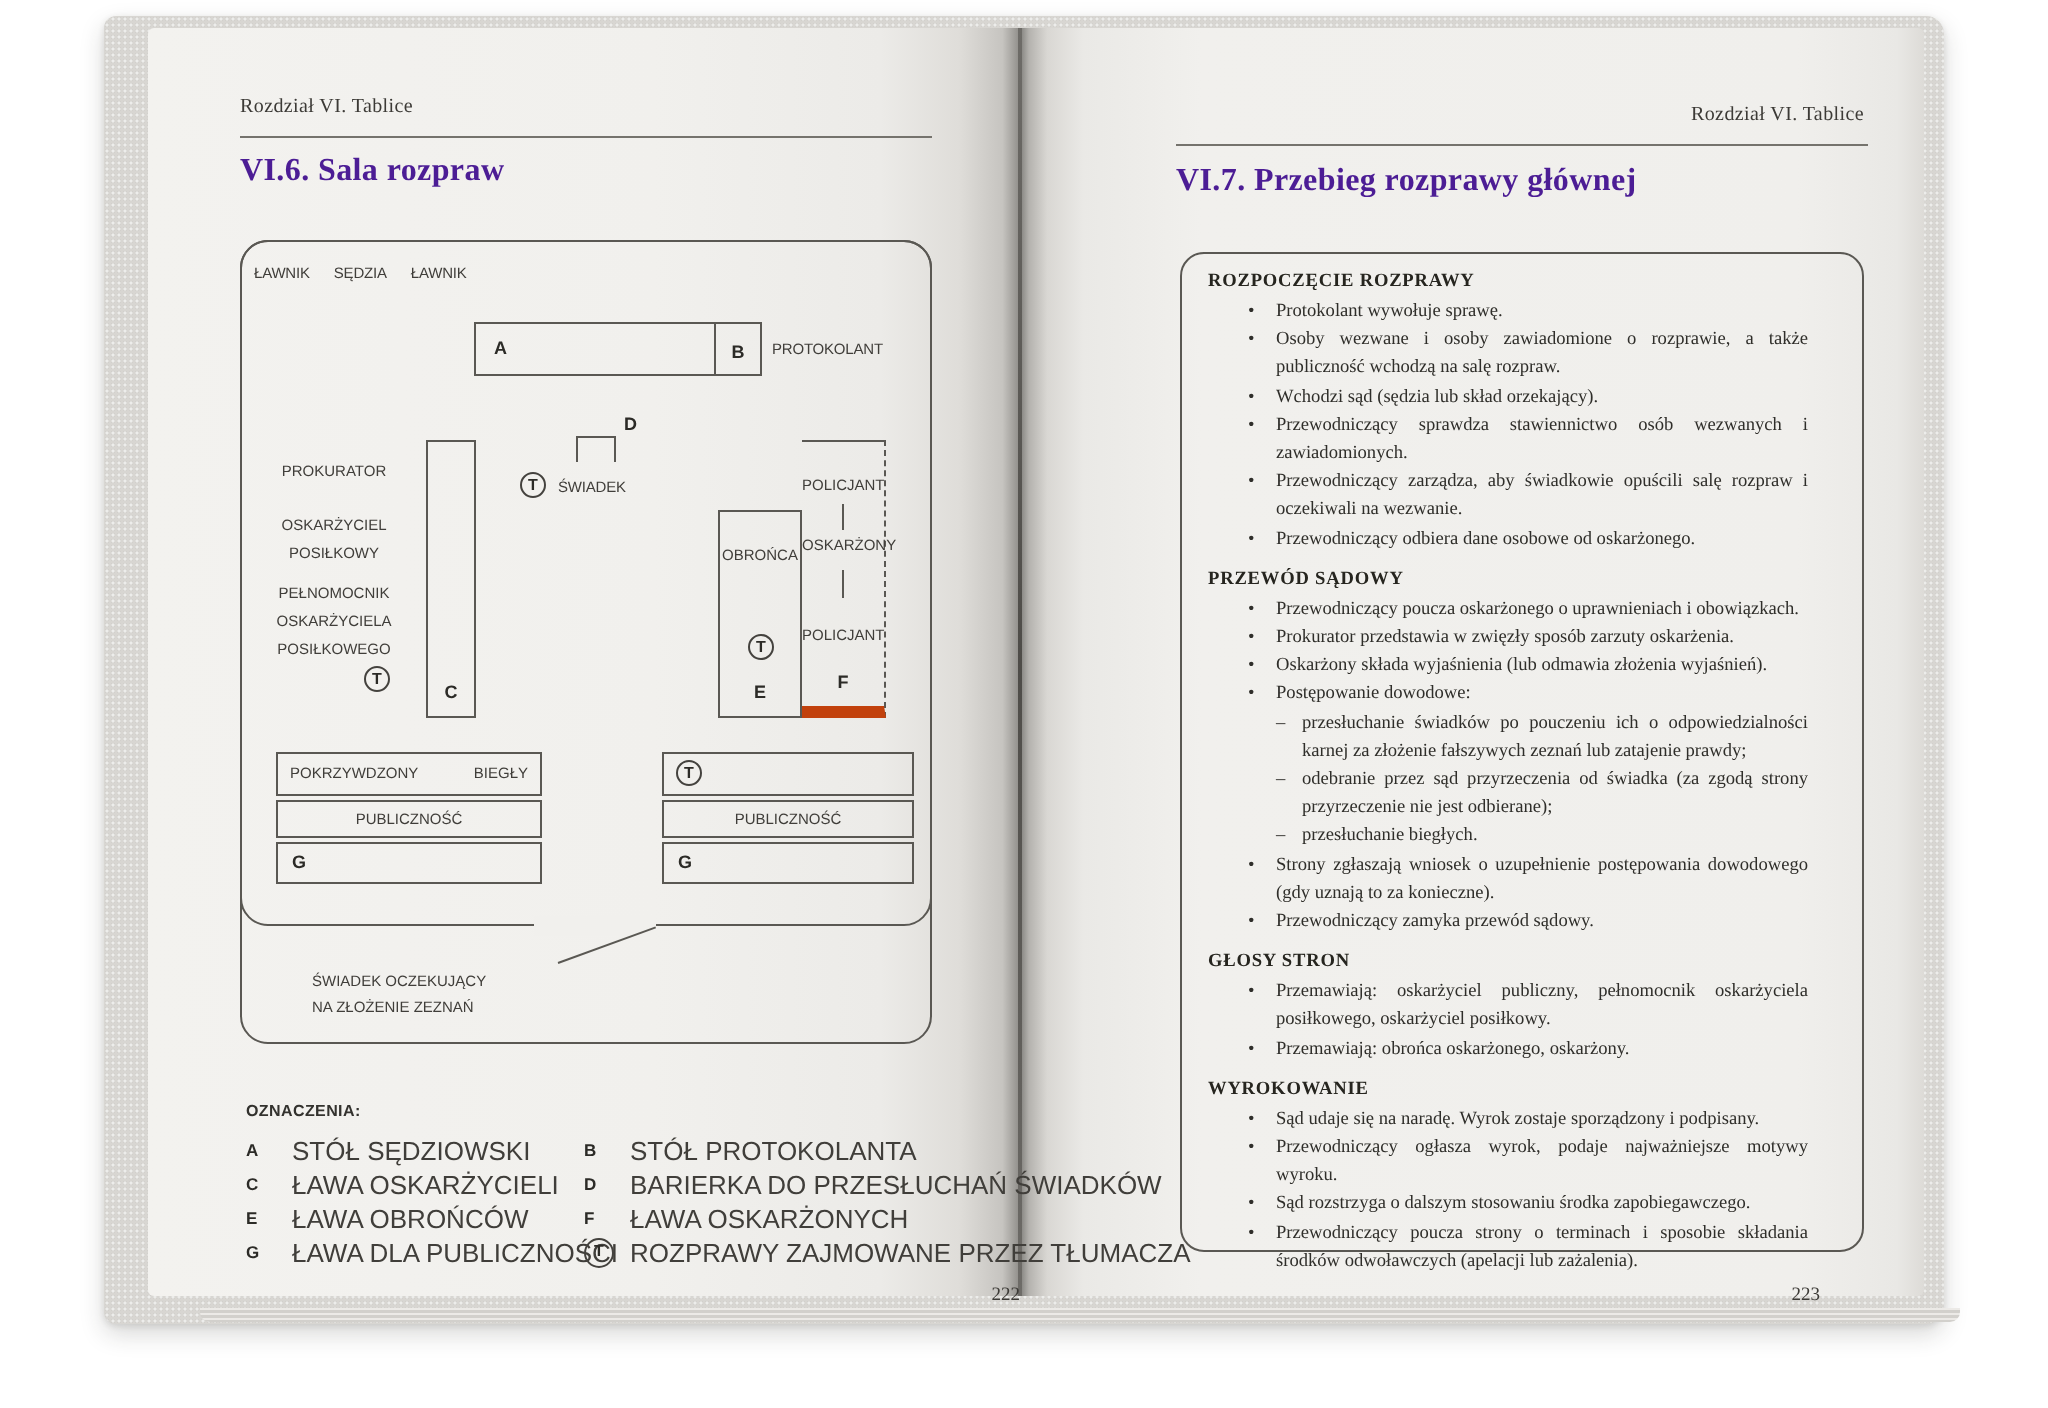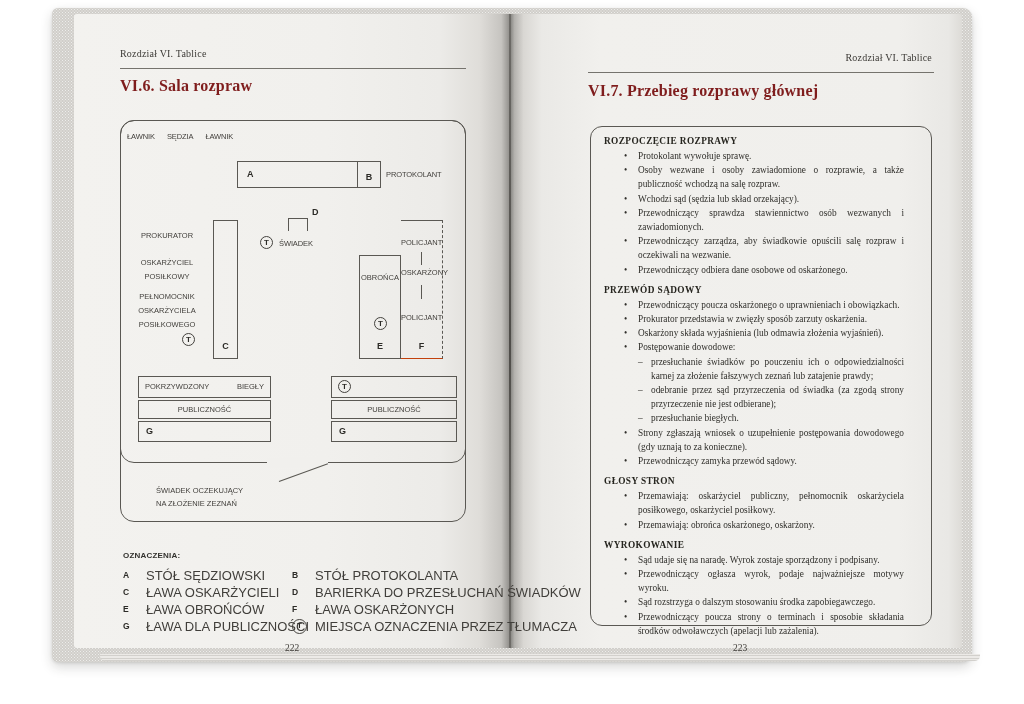--- a/index.html
+++ b/index.html
@@ -37,22 +37,22 @@
     border-radius:0 0 5px 5px;
     background:repeating-linear-gradient(180deg,#eceae7 0 1.2px,#d2d0cc 1.2px 2.4px);
   }
   .lp-content, .rp-content { position:absolute; top:0; height:634px; }
   .lp-content { left:0; width:436px; }
   .rp-content { left:436px; width:452px; }
 
   
   .runhead { position:absolute; font-size:10px; color:#3c3a36; letter-spacing:.2px; }
   .rule    { position:absolute; height:1px; background:#75736d; }
-  .ptitle  { position:absolute; font-weight:bold; font-size:16px; color:#7f1d1d; letter-spacing:.2px; }
-  .pnum    { position:absolute; font-size:9.5px; color:#3c3a36; text-align:center; }
+  .ptitle  { position:absolute; font-weight:bold; font-size:16px; color:#4c1d95; letter-spacing:.2px; }
+  .pnum    { position:absolute; font-size:9.5px; color:#3c3a36; text-align:right; }
 
   
   .dbox {
     position:absolute; left:46px; top:106px; width:346px; height:402px;
     border:1px solid #5a5853; border-radius:14px; box-sizing:border-box;
   }
   .dbox * { box-sizing:border-box; }
   .dlabel { position:absolute; font-family:"Liberation Sans", sans-serif; font-size:7.5px;
             color:#403e3a; letter-spacing:-.1px; white-space:nowrap; }
   .dletter { position:absolute; font-family:"Liberation Sans", sans-serif; font-weight:bold;
@@ -74,21 +74,21 @@
              border:1px solid #5a5853; border-bottom:none; }
   .bench-c { position:absolute; left:92px; top:99px; width:25px; height:139px; border:1px solid #5a5853; }
   .bench-bottom-letter { position:absolute; bottom:7px; left:0; width:100%; text-align:center;
              font-family:"Liberation Sans", sans-serif; font-weight:bold; font-size:9px; color:#2c2b27; }
   .pros-labels { position:absolute; left:2px; top:108px; width:88px; text-align:center;
                  font-family:"Liberation Sans", sans-serif; font-size:7.5px; color:#403e3a; line-height:14px; }
   .pros-labels .gap13 { margin-top:13px; }
   .pros-labels .gap6  { margin-top:6px; }
   .benches-ef { position:absolute; left:238px; top:99px; width:84px; height:139px; display:flex; }
   .col-e { position:relative; width:42px; border:1px solid #5a5853;margin-top:35px; }
-  .col-f { position:relative; width:42px; border-top:1px solid #5a5853; border-bottom:1px solid #c2410c;
+  .col-f { position:relative; width:42px; border-top:1px solid #5a5853; border-bottom:6px solid #c2410c;
            border-right:1px dashed #5a5853; }
   .colcenter { position:absolute; left:0; width:100%; text-align:center;
                font-family:"Liberation Sans", sans-serif; font-size:7.5px; color:#403e3a; white-space:nowrap; }
   .vdash { position:absolute; left:20px; width:1px; background:#5a5853; }
   .gal { position:absolute; }
   .grow { position:relative; border:1px solid #5a5853; margin-bottom:2px;
           font-family:"Liberation Sans", sans-serif; font-size:7.5px; color:#403e3a; }
   .waiting { position:absolute; left:35px; top:363px; font-family:"Liberation Sans", sans-serif;
              font-size:7.5px; color:#403e3a; line-height:13px; }
 
@@ -240,21 +240,21 @@
         <div class="leg-row">
           <span class="leg-key">D</span>
           <span class="leg-label">BARIERKA DO PRZESŁUCHAŃ ŚWIADKÓW</span>
         </div>
         <div class="leg-row">
           <span class="leg-key">F</span>
           <span class="leg-label">ŁAWA OSKARŻONYCH</span>
         </div>
         <div class="leg-row">
           <span class="leg-key" style="width:23px;"><span class="tcirc">T</span></span>
-          <span class="leg-label">MIEJSCA OZNACZENIA PRZEZ TŁUMACZA</span>
+          <span class="leg-label">ROZPRAWY ZAJMOWANE PRZEZ TŁUMACZA</span>
         </div>
       </div>
 
       <div class="pnum" style="left:0; top:629px; width:436px;">222</div>
     </div>
 
     <div class="rp-content">
       <div class="runhead" style="left:78px; top:38px; width:344px; text-align:right;">Rozdział VI. Tablice</div>
       <div class="rule" style="left:78px; top:58px; width:346px;"></div>
       <div class="ptitle" style="left:78px; top:68px;">VI.7. Przebieg rozprawy głównej</div>

